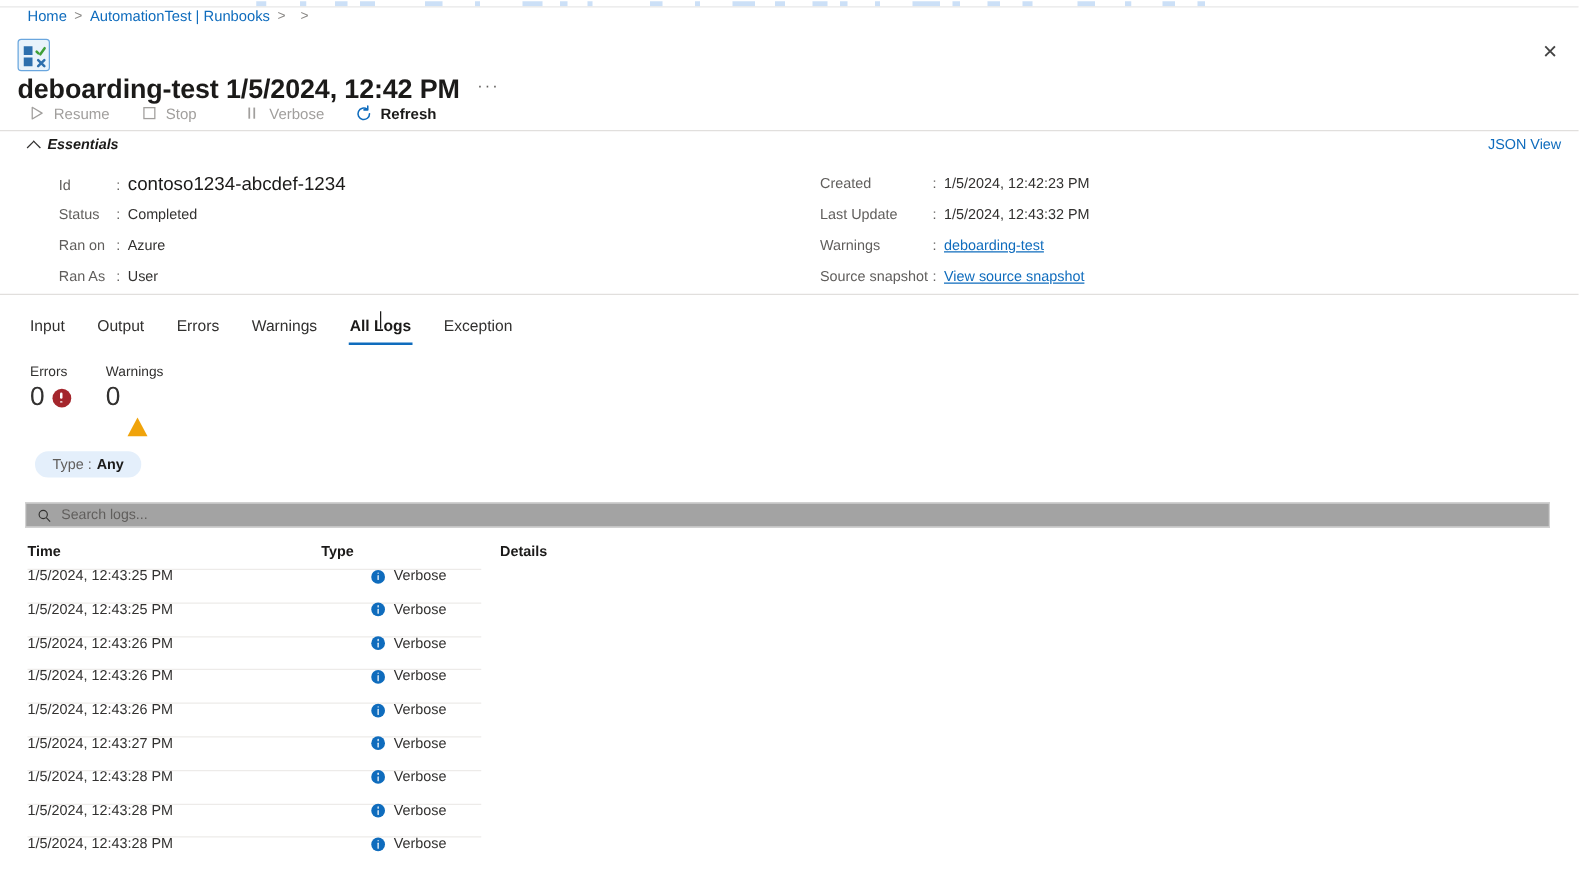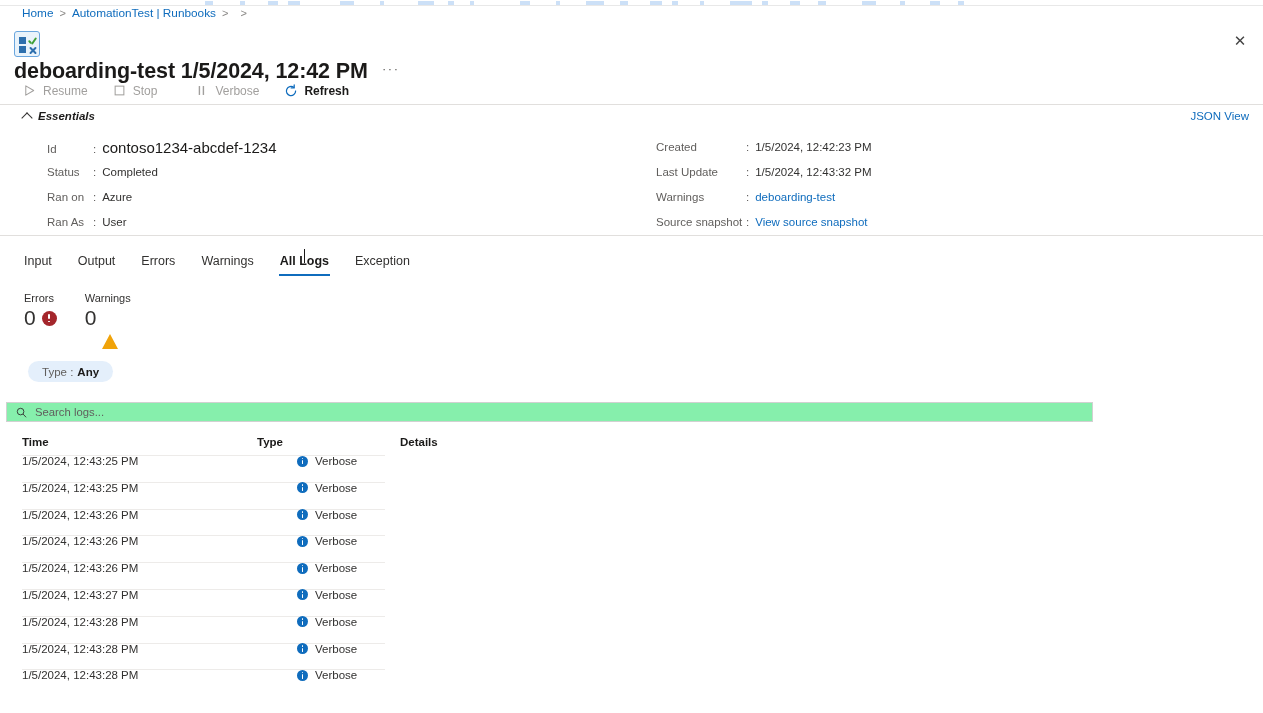--- a/index.html
+++ b/index.html
@@ -101,21 +101,21 @@
   }
 
   .ess-col { position:absolute; font-size:11.5px; color:#323130; }
   .ess-left { top:135px; left:22px; }
   .ess-right { top:135px; left:656px; }
   .ess-row { display:flex; align-items:baseline; height:25px; line-height:25px; }
   .ess-label { color:#605e5c; }
   .ess-colon { color:#605e5c; margin-right:6px; }
   .ess-val { color:#323130; }
   .ess-val.big { font-size:15px; color:#1b1a19; }
-  .ess-val a { color:#0f6cbd; cursor:pointer; }
+  .ess-val a { color:#0f6cbd; text-decoration:underline; cursor:pointer; }
   .lw-60 { width:46px;margin-left:25px; }
   .lw-90 { width:90px; }
 
   
   .tabs {
     position:absolute; top:250px; left:22px; display:flex; align-items:flex-end; gap:0;
     font-size:12.5px;
   }
   .tab {
     padding:4px 13px 8px 13px; color:#323130; cursor:pointer; position:relative; white-space:nowrap;
@@ -158,22 +158,22 @@
   
   .filter-pill {
     position:absolute; top:361px; left:28px; height:21px; padding:0 14px;
     background:#e4effb; border-radius:11px; display:flex; align-items:center;
     font-size:11.5px; color:#605e5c; cursor:pointer;
   }
   .filter-pill b { color:#1b1a19; margin-left:4px; font-weight:700; }
 
   
   .search-wrap {
-    position:absolute; top:402px; left:6px; width:1087px; height:20px;
-    border:1px solid #d1d1d1; background:#86efac; display:flex; align-items:center;
+    position:absolute; top:402px; left:20px; width:1220px; height:20px;
+    border:1px solid #d1d1d1; background:#a3a3a3; display:flex; align-items:center;
     padding:0 7px; gap:6px;
   }
   .search-wrap input {
     border:0; outline:0; flex:1; font-size:11.3px; font-family:"Liberation Sans", sans-serif;
     color:#323130; background:transparent; padding:0;
   }
   .search-wrap input::placeholder { color:#605e5c; }
 
   
   .tbl { position:absolute; top:430px; left:22px; width:1231px; font-size:11.5px; }

